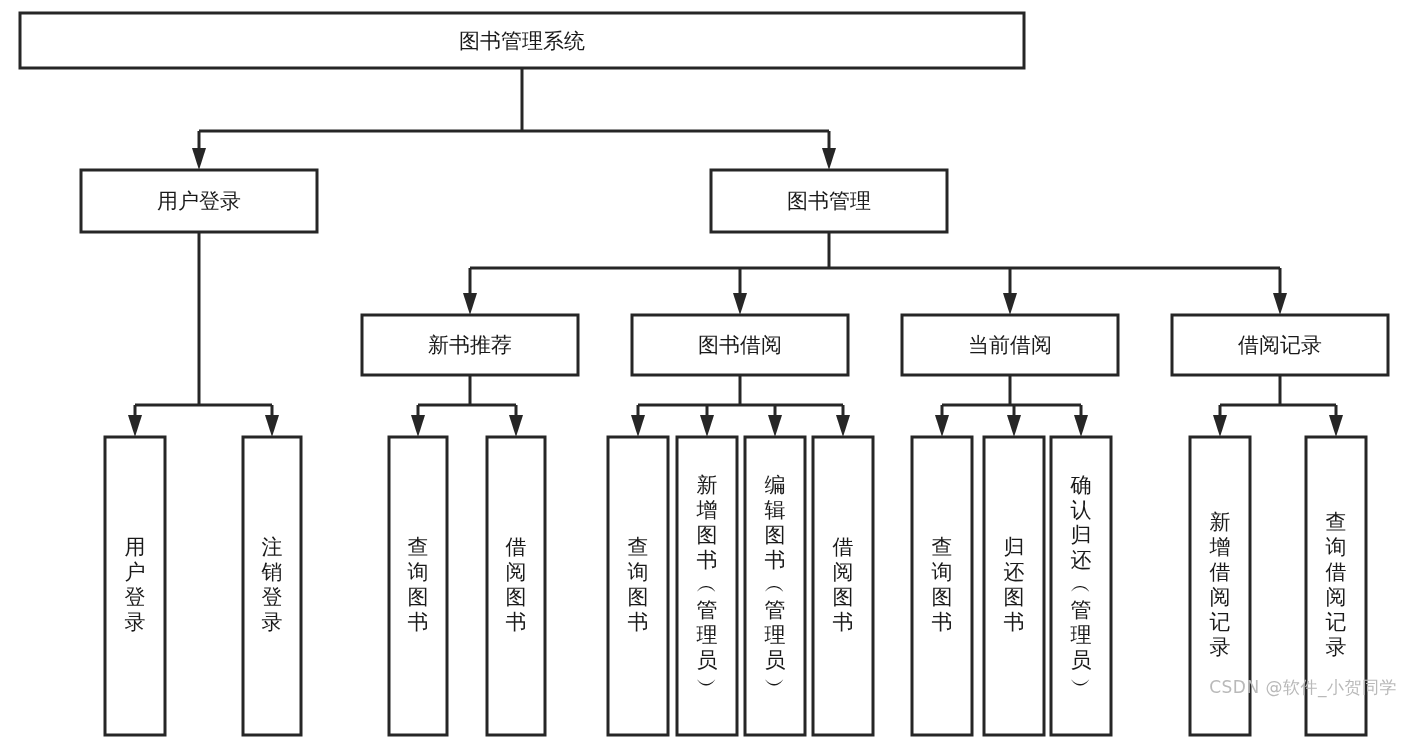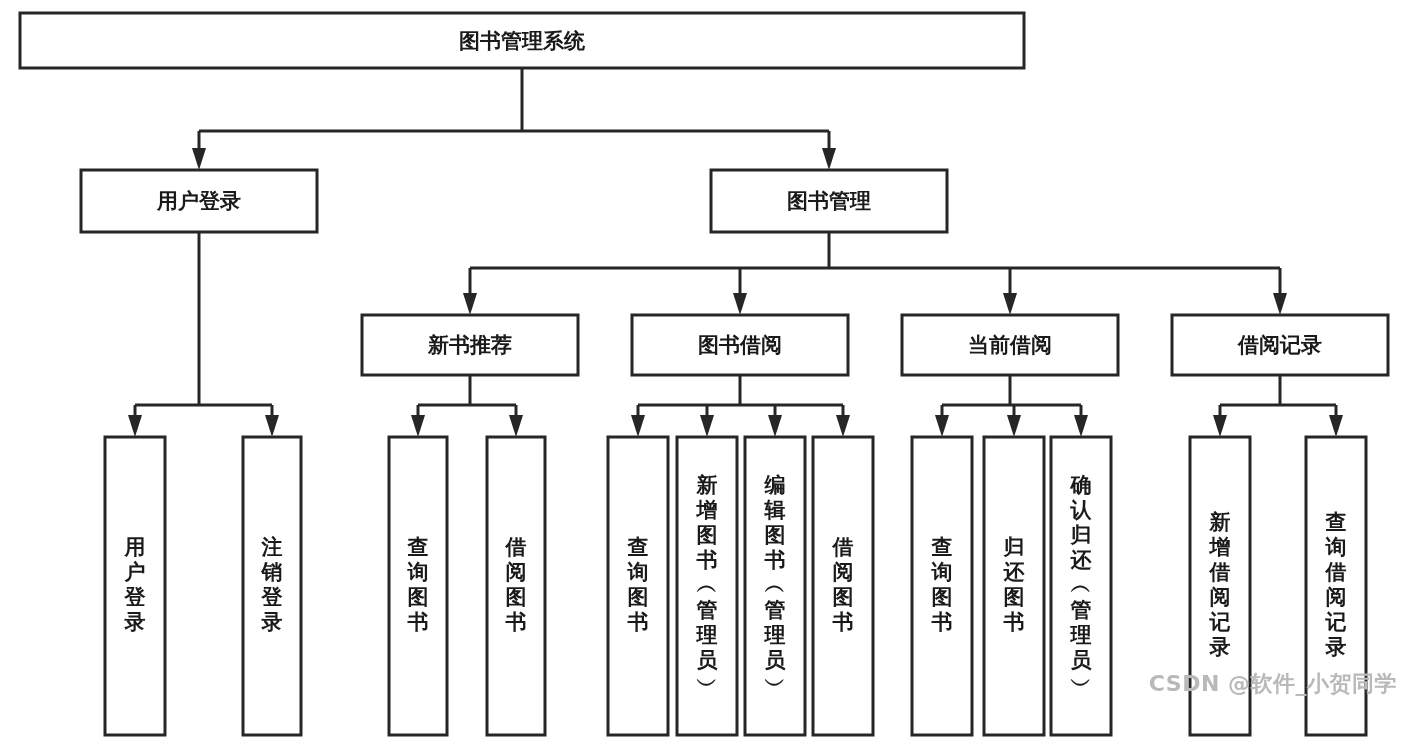--- a/index.html
+++ b/index.html
@@ -11,21 +11,20 @@
     width: 1405px;
     height: 747px;
     font-family: "DejaVu Sans", "Liberation Sans", sans-serif;
     overflow: hidden;
   }
   #diagram-root {
     position: relative;
     width: 1405px;
     height: 704px;
     background: #ffffff;
-    font-weight: bold;
   }
   svg#flow {
     position: absolute;
     top: 0;
     left: 0;
     width: 1405px;
     height: 747px;
     display: block;
   }
   .node-rect {
@@ -54,21 +53,21 @@
     font-family: "DejaVu Sans", "Liberation Sans", sans-serif;
     fill: #1a1a1a;
     font-size: 21px;
     text-anchor: middle;
   }
   .watermark {
     position: absolute;
     right: 8px;
     bottom: 5px;
     font-family: "DejaVu Sans", "Liberation Sans", sans-serif;
-    font-size: 22px;
+    font-size: 17px;
     color: #b9b9b9;
     white-space: nowrap;
     letter-spacing: 0.5px;
   }
 </style>
 </head>
 <body>
 
 <div id="diagram-root">
   <svg id="flow" viewBox="0 0 1405 747">

